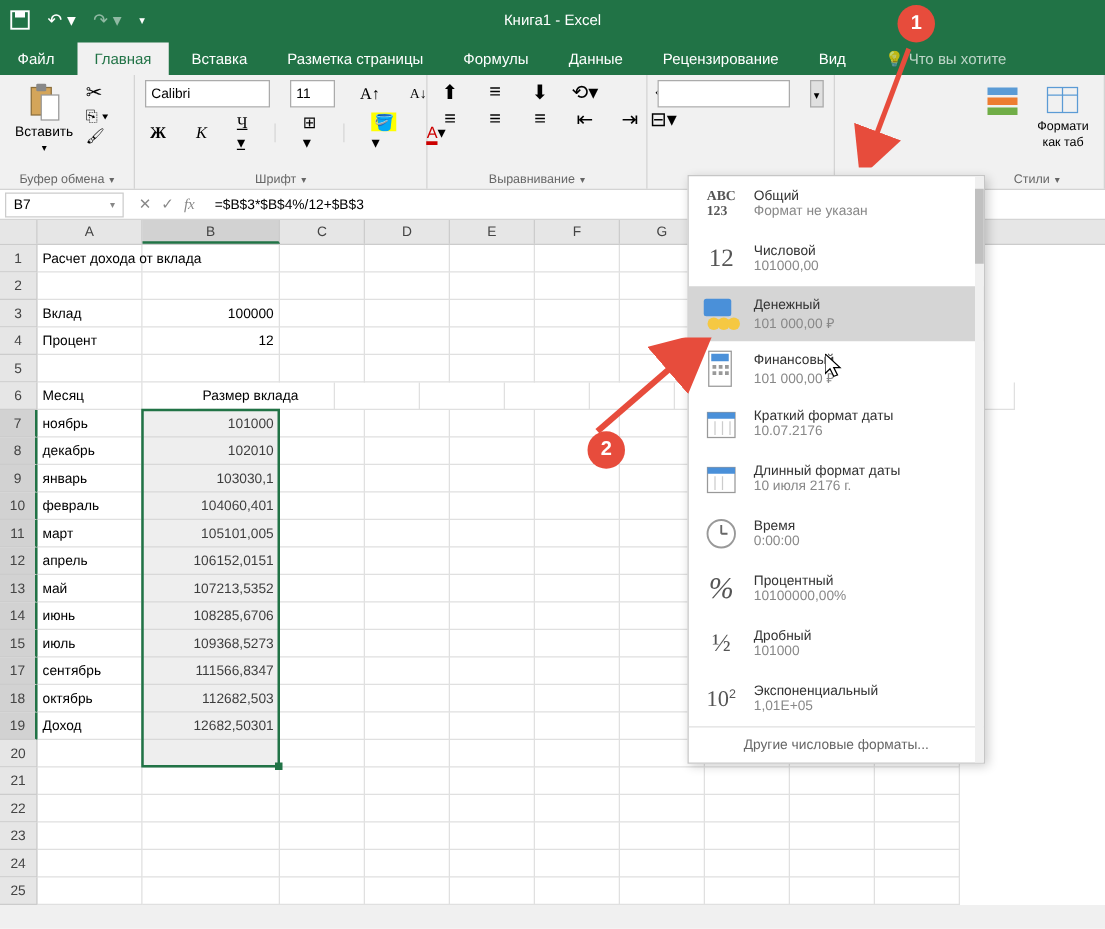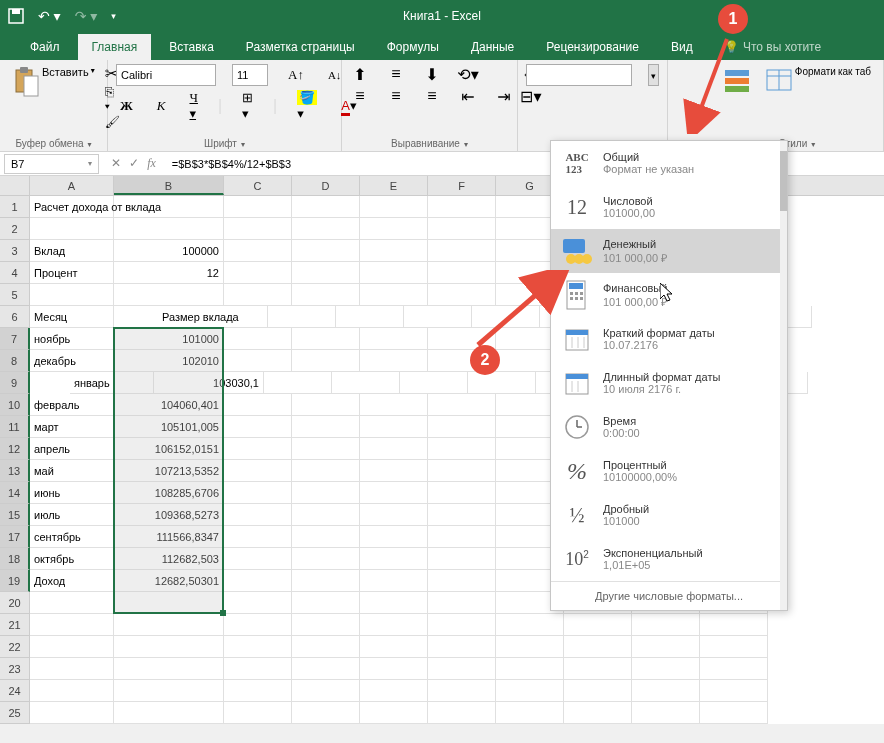--- a/index.html
+++ b/index.html
@@ -3,31 +3,31 @@
   <meta charset="utf-8">
   <style>
     * { margin: 0; padding: 0; box-sizing: border-box; font-family: 'Segoe UI', Tahoma, sans-serif; }
     body { background: #f0f0f0; width: 884px; height: 743px; overflow: hidden; position: relative; }
     
     .titlebar { background: #217346; height: 32px; display: flex; align-items: center; padding: 0 8px; color: white; }
     .tb-left { display: flex; gap: 14px; align-items: center; }
     .tb-icon { width: 16px; height: 16px; }
     .tb-title { position: absolute; left: 50%; transform: translateX(-50%); font-size: 12px; color: white; }
     
-    .tabs { background: #217346; height: 28px; display: flex; align-items: flex-end; padding-left: 16px; gap: 4px; }
+    .tabs { background: #217346; height: 28px; display: flex; align-items: flex-end; padding-left: 0; gap: 4px; }
     .tab { padding: 6px 14px; font-size: 12px; color: white; cursor: pointer; }
     .tab.active { background: #f1f1f1; color: #217346; margin-top: 48px; }
     
     .ribbon { background: #f1f1f1; height: 92px; display: flex; border-bottom: 1px solid #d4d4d4; position: relative; }
     .rgroup { border-right: 1px solid #d4d4d4; padding: 4px 8px 0; display: flex; flex-direction: column; }
     .rgroup-content { flex: 1; display: flex; gap: 6px; }
     .rgroup-label { font-size: 10px; color: #666; text-align: center; padding: 2px 0; }
     .rgroup-label::after { content: '▾'; margin-left: 4px; font-size: 8px; }
     
-    .btn-lg { display: flex; gap: 2px; padding: 2px 4px; cursor: pointer; }
+    .btn-lg { display: flex; flex-direction: column; align-items: center; gap: 2px; padding: 2px 4px; cursor: pointer; }
     .btn-lg-label { font-size: 11px; }
     .btn-sm { width: 20px; height: 20px; display: flex; align-items: center; justify-content: center; cursor: pointer; }
     .vcol { display: flex; flex-direction: column; gap: 2px; }
     .hrow { display: flex; gap: 16px; align-items: center; }
     
     .font-select { background: white; border: 1px solid #ababab; font-size: 11px; padding: 2px 4px; height: 22px; }
     .font-name { width: 100px; }
     .font-size { width: 36px; }
     .ribbon-btn { font-size: 13px; padding: 2px 4px; cursor: pointer; font-family: 'Times New Roman', serif; }
     .ribbon-btn.bold { font-weight: bold; }
@@ -331,21 +331,21 @@
         <div class="cell" style="width: 68px;"></div>
         <div class="cell" style="width: 68px;"></div>
         <div class="cell" style="width: 68px;"></div>
         <div class="cell" style="width: 68px;"></div>
         <div class="cell" style="width: 68px;"></div>
         <div class="cell" style="width: 68px;"></div>
         <div class="cell" style="width: 68px;"></div>
       </div>
       <div class="row">
         <div class="row-h sel">9</div>
-        <div class="cell" style="width: 84px; margin-left: 40px;">январь</div>
+        <div class="cell" style="width: 84px;">январь</div>
         <div class="cell ar" style="width: 110px; padding-left: 36px;">103030,1</div>
         <div class="cell" style="width: 68px;"></div>
         <div class="cell" style="width: 68px;"></div>
         <div class="cell" style="width: 68px;"></div>
         <div class="cell" style="width: 68px;"></div>
         <div class="cell" style="width: 68px;"></div>
         <div class="cell" style="width: 68px;"></div>
         <div class="cell" style="width: 68px;"></div>
         <div class="cell" style="width: 68px;"></div>
       </div>

